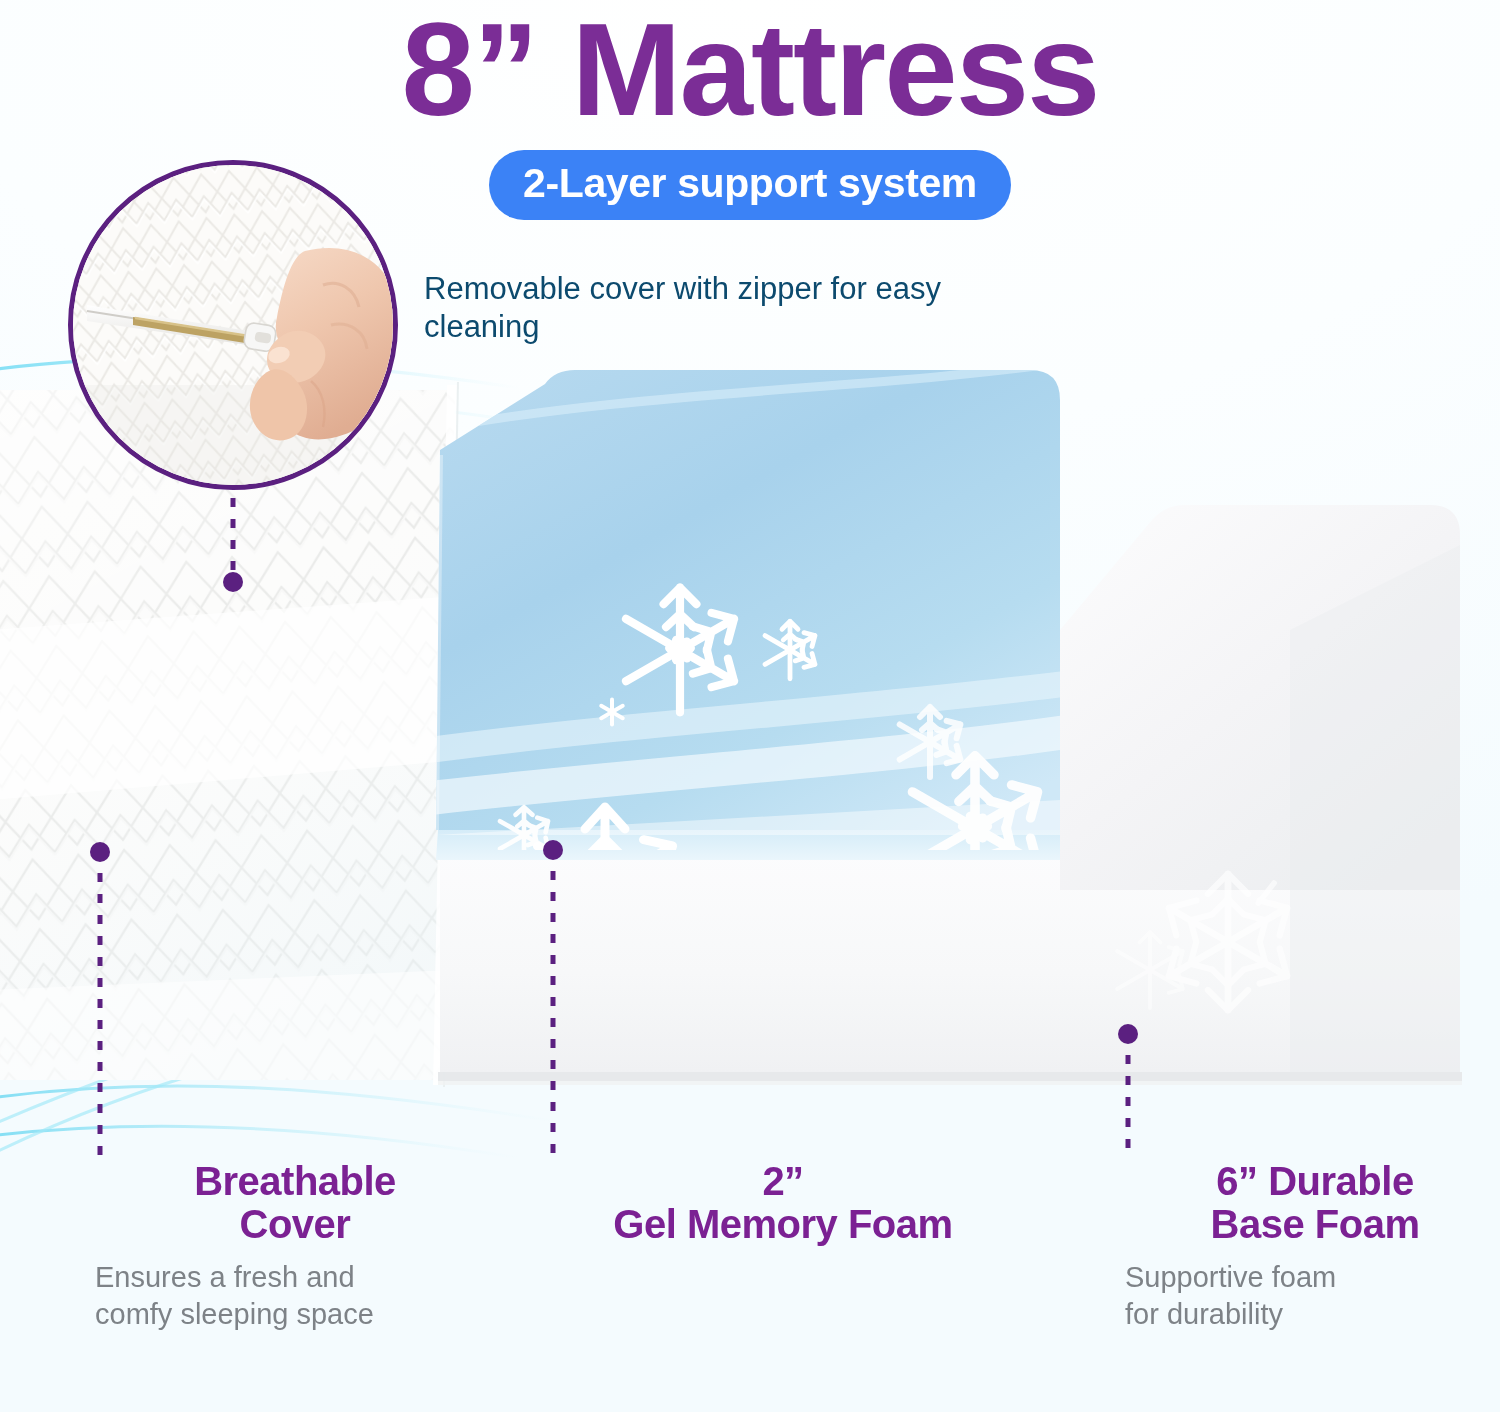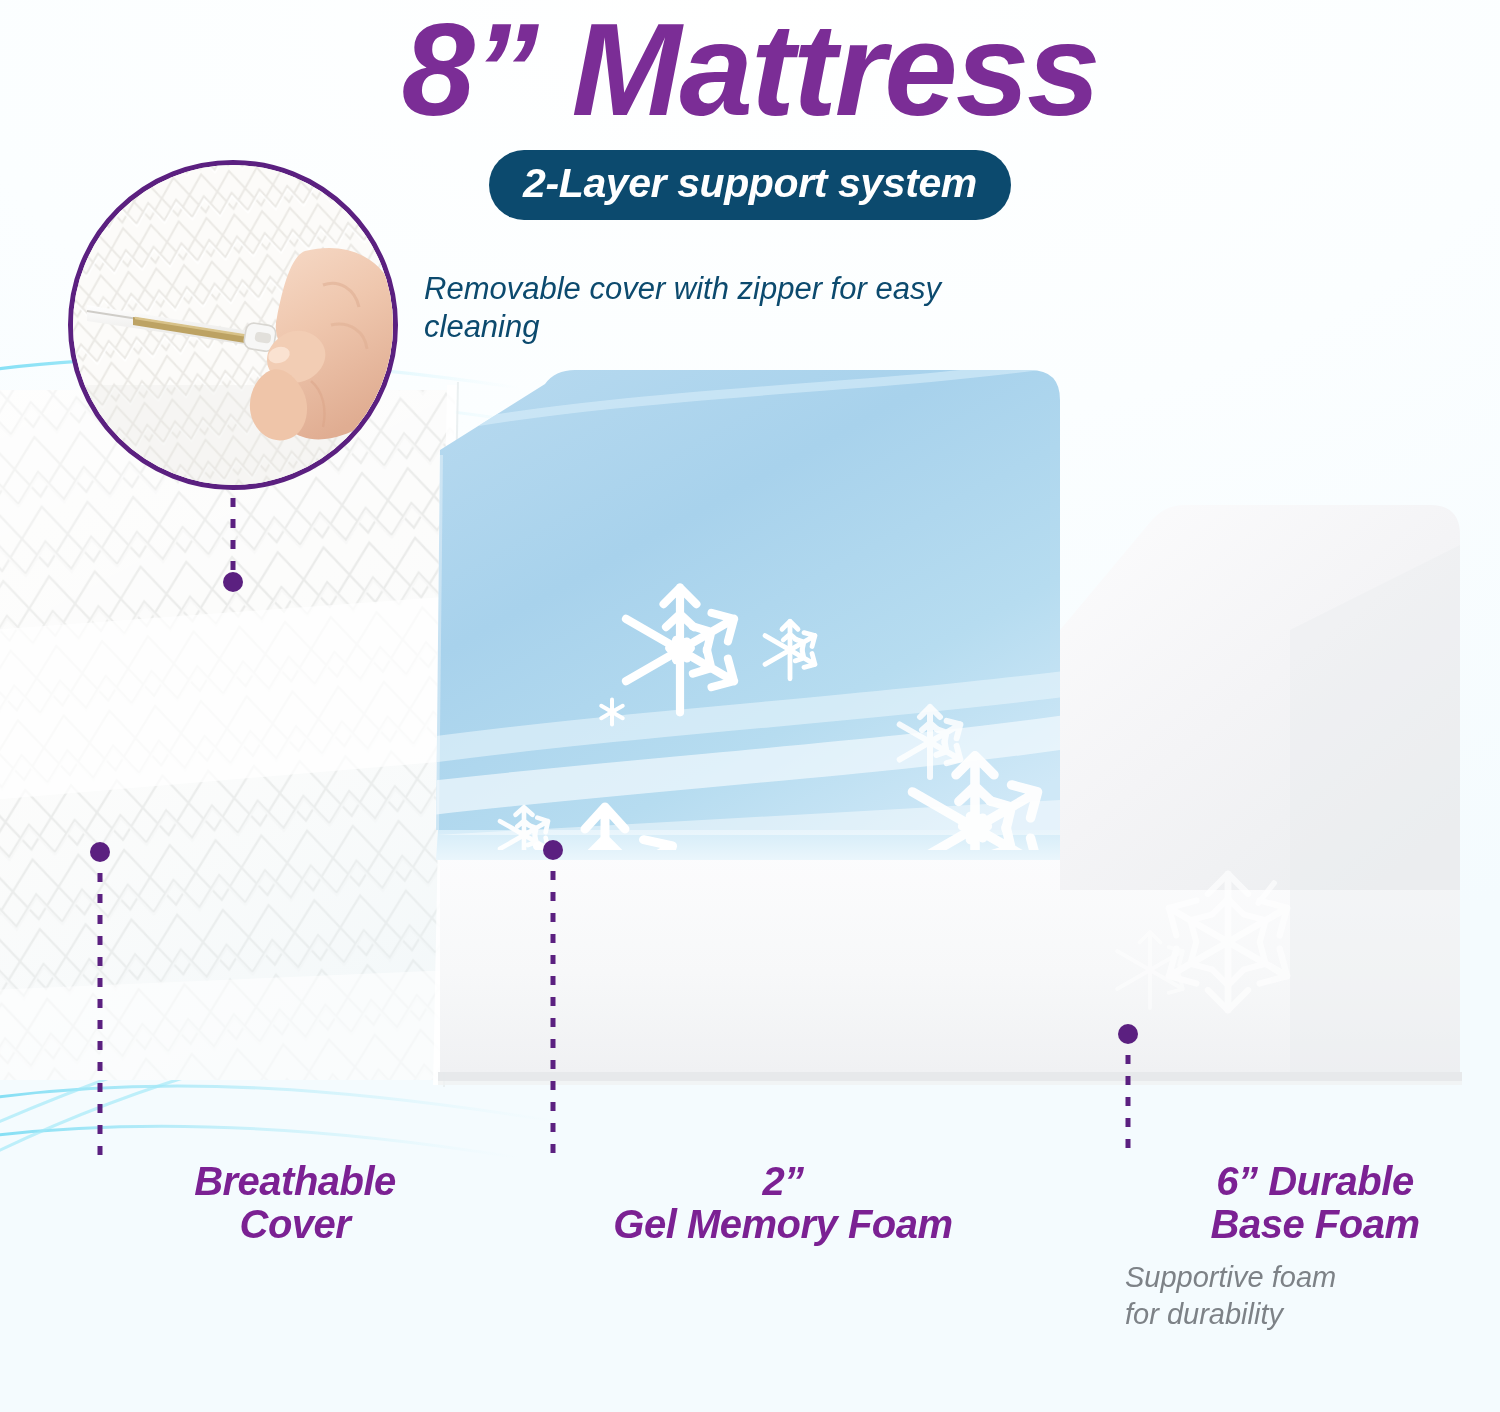--- a/index.html
+++ b/index.html
@@ -3,21 +3,21 @@
 <meta charset="utf-8">
 <style>
   * { margin:0; padding:0; box-sizing:border-box; }
   html,body { width:1500px; height:1412px; }
   body {
     font-family:"Liberation Sans", sans-serif;
     background:#f6fcfe;
     position:relative;
     overflow:hidden;
   }
-  #stage { position:absolute; inset:0; width:1500px; height:1412px; overflow:hidden;font-style:italic; }
+  #stage { position:absolute; inset:0; width:1500px; height:1412px; overflow:hidden; }
 
   
   .bg-wash{
     position:absolute; inset:0;
     background:
       radial-gradient(120% 70% at 50% 0%, #ffffff 0%, #fbfeff 45%, #f4fbfe 100%);
   }
 
   
   .airflow{ position:absolute; left:0; top:330px; width:760px; height:830px; overflow:hidden; }
@@ -32,21 +32,21 @@
     position:absolute; left:0; top:0; width:1500px; text-align:center;
     pointer-events:none;
   }
   .main-title{
     font-size:132px; font-weight:700; color:#7b2d96; letter-spacing:-2px;
     line-height:1.0; padding-top:4px;
     text-align:center;
   }
   .badge-row{ display:flex; justify-content:center; margin-top:14px; }
   .badge{
-    background:#0c4a6e; color:#ffffff;
+    background:#3b82f6; color:#ffffff;
     font-size:41px; font-weight:600; letter-spacing:-0.4px;
     padding:13px 34px 16px; border-radius:40px;
     white-space:nowrap; line-height:1;
   }
 
   
   .zip-circle{
     position:absolute; left:68px; top:160px; width:330px; height:330px;
     border-radius:50%; border:5px solid #5b2080; overflow:hidden;
     background:#f3f2ef;
@@ -487,20 +487,22 @@
   <div class="leader up" style="left:1121px; top:1028px; height:128px;">
     <div class="dotline"></div>
     <div class="bigdot"></div>
   </div>
 
   <div class="features">
 
     <div class="feature f1">
       <h3>Breathable
 Cover</h3>
+      <p>Ensures a fresh and
+comfy sleeping space</p>
     </div>
 
     <div class="feature f2">
       <h3>2”
 Gel Memory Foam</h3>
     </div>
 
     <div class="feature f3">
       <h3>6” Durable
 Base Foam</h3>

